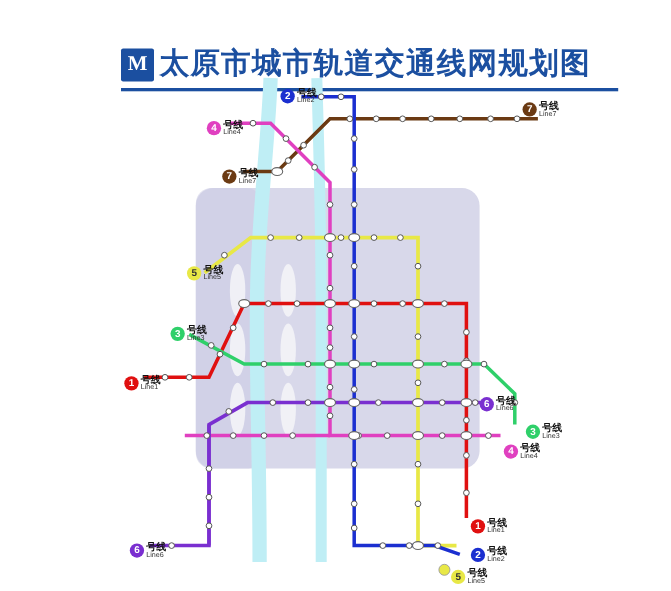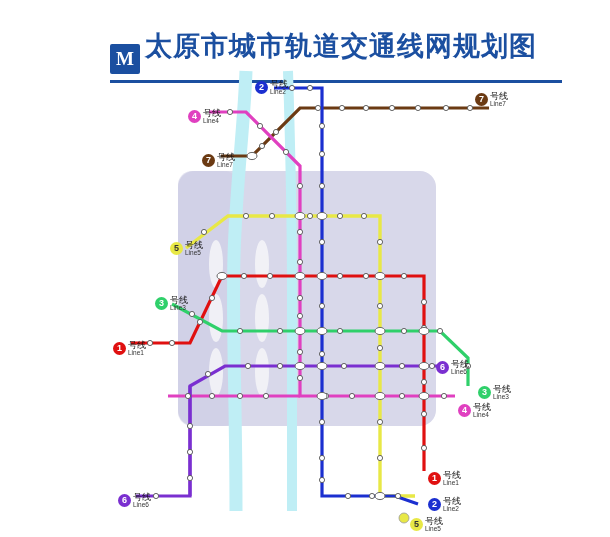--- a/index.html
+++ b/index.html
@@ -3,30 +3,30 @@
 <meta charset="utf-8">
 <style>
   html,body{margin:0;padding:0;background:#ffffff;}
   body{width:610px;height:537px;font-family:"Liberation Sans","DejaVu Sans",sans-serif;overflow:hidden;}
   #root{position:relative;width:610px;height:537px;background:#ffffff;}
 
   
   #header{position:absolute;left:0;top:18px;width:610px;height:44px;}
   #logo-box{position:absolute;left:110px;top:26px;width:30px;height:30px;background:#1b4fa0;border-radius:2px;}
   #logo-box .glyph{position:absolute;left:0;top:0;width:30px;height:30px;color:#ffffff;font-size:19px;font-weight:bold;text-align:center;line-height:30px;font-family:"Liberation Serif",serif;}
-  #title{position:absolute;left:145px;top:10px;width:420px;height:38px;color:#1b4fa0;font-size:27px;font-weight:bold;letter-spacing:1px;font-family:"DejaVu Sans",sans-serif;white-space:nowrap;}
+  #title{position:absolute;left:145px;top:21px;width:420px;height:38px;color:#1b4fa0;font-size:27px;font-weight:bold;letter-spacing:1px;font-family:"DejaVu Sans",sans-serif;white-space:nowrap;}
   #title-rule{position:absolute;left:110px;top:62px;width:452px;height:3px;background:#1b4fa0;}
 
   
   #map{position:absolute;left:0;top:66px;width:610px;height:471px;}
   #map svg{position:absolute;left:0;top:0;}
 
   
   .lbl{position:absolute;font-family:"Liberation Sans",sans-serif;line-height:1.05;white-space:nowrap;}
-  .lbl .cn{display:block;font-size:9px;color:#111;font-weight:normal;}
+  .lbl .cn{display:block;font-size:9px;color:#111;font-weight:bold;}
   .lbl .en{display:block;font-size:6.5px;color:#333;}
   .badge{position:absolute;border-radius:50%;color:#fff;font-size:9px;font-weight:bold;text-align:center;}
 </style>
 </head>
 <body>
 
 <div id="root">
 
   <div id="header">
     <div id="logo-box">

